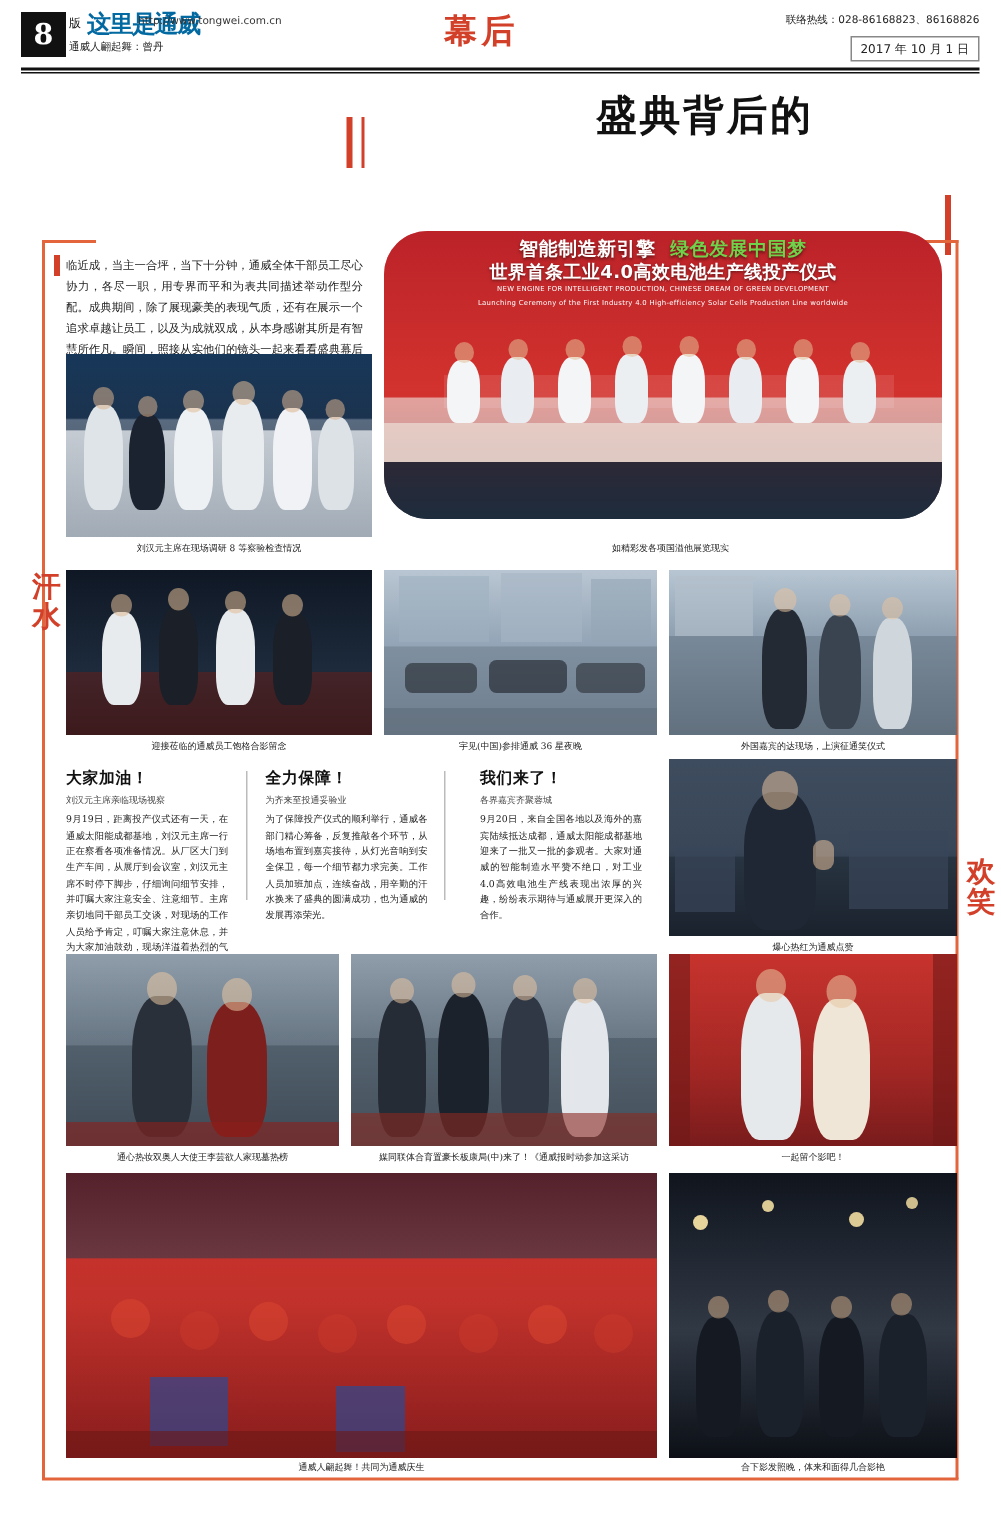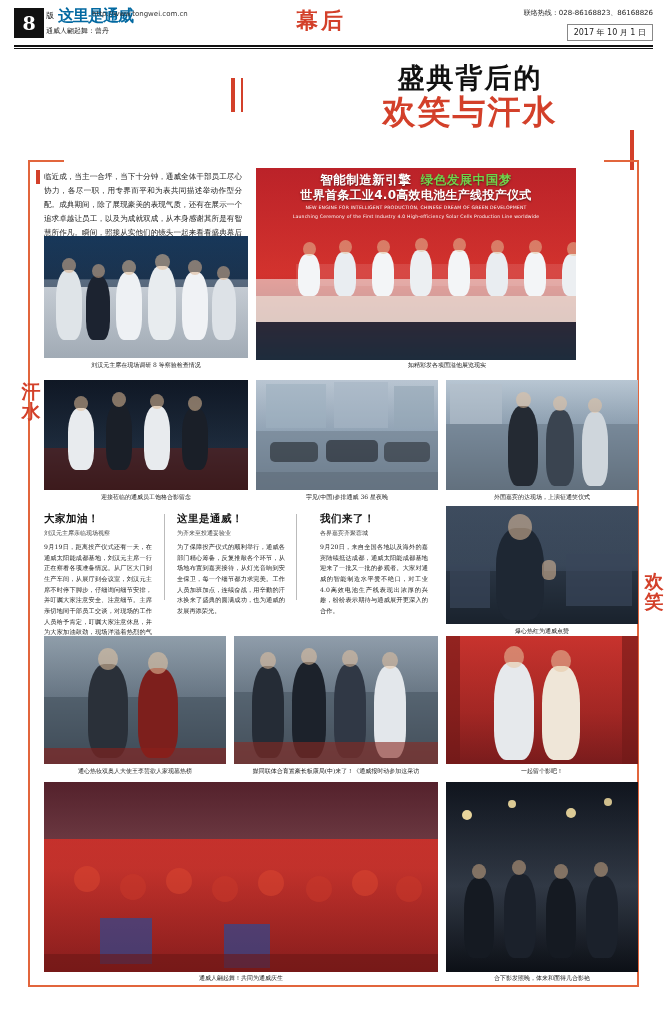--- a/index.html
+++ b/index.html
@@ -151,21 +151,20 @@
     <div class="mh-muhou">幕后</div>
     <div class="mh-rule"></div>
     <div class="mh-rule2"></div>
   </div>
 
   <div class="title-zone">
     <div class="tick tick-v1"></div>
     <div class="tick tick-v2"></div>
     <div class="title-main">
       <div class="title-l1">盛典背后的</div>
-      <div class="title-l2">欢笑与汗水</div>
     </div>
     <div class="tick tick-r1"></div>
   </div>
 
   <div class="frame-l"></div>
   <div class="frame-r"></div>
   <div class="frame-b"></div>
   <div class="frame-t1"></div>
   <div class="frame-t2"></div>
 
@@ -188,21 +187,21 @@
       <div class="blob" style="left:18px;top:22px;width:14px;height:15px;background:#d8b08c;"></div>
       <div class="blob" style="left:48px;top:28px;width:13px;height:14px;background:#d8b08c;"></div>
       <div class="blob" style="left:78px;top:24px;width:14px;height:15px;background:#e0bb96;"></div>
       <div class="blob" style="left:111px;top:18px;width:15px;height:16px;background:#e2bd98;"></div>
       <div class="blob" style="left:144px;top:24px;width:14px;height:15px;background:#dcb490;"></div>
       <div class="blob" style="left:173px;top:30px;width:13px;height:14px;background:#d8b08c;"></div>
     </div>
   </div>
   <div class="cap" style="left:44px;top:361px;width:204px;">刘汉元主席在现场调研 8 等察验检查情况</div>
 
-  <div class="photo sc-b" style="left:256px;top:168px;width:320px;height:192px;">
+  <div class="photo sc-b" style="left:256px;top:154px;width:372px;height:192px;border-radius:29px;">
     <div class="ph-overlay">
       <div class="band" style="left:0;top:0;width:100%;height:58%;background:linear-gradient(180deg,#b71f26,#d2342d);"></div>
       <div class="band" style="left:0;top:58%;width:100%;height:22%;background:#f2ede6;"></div>
       <div class="band" style="left:0;top:80%;width:100%;height:20%;background:#1b2a3a;"></div>
       <div class="banner-txt">
         <div class="bt1"><span>智能制造新引擎</span> &nbsp;<span class="grn">绿色发展中国梦</span></div>
         <div class="bt2">世界首条工业4.0高效电池生产线投产仪式</div>
         <div class="bt3">NEW ENGINE FOR INTELLIGENT PRODUCTION,  CHINESE DREAM OF GREEN DEVELOPMENT</div>
         <div class="bt3">Launching Ceremony of the First Industry 4.0 High-efficiency Solar Cells Production Line worldwide</div>
       </div>
@@ -276,21 +275,21 @@
   <div class="cap" style="left:446px;top:493px;width:192px;">外国嘉宾的达现场，上演征通笑仪式</div>
 
   <div class="arts">
     <div class="art" style="left:0;">
       <h3>大家加油！</h3>
       <div class="sub">刘汉元主席亲临现场视察</div>
       <p>9月19日，距离投产仪式还有一天，在通威太阳能成都基地，刘汉元主席一行正在察看各项准备情况。从厂区大门到生产车间，从展厅到会议室，刘汉元主席不时停下脚步，仔细询问细节安排，并叮嘱大家注意安全、注意细节。主席亲切地同干部员工交谈，对现场的工作人员给予肯定，叮嘱大家注意休息，并为大家加油鼓劲，现场洋溢着热烈的气氛。</p>
     </div>
     <div class="art-div" style="left:120px;"></div>
     <div class="art" style="left:133px;">
-      <h3>这里是通威！</h3>
+      <h3>全力保障！</h3>
       <div class="sub">为齐来至投通妥验业</div>
       <p>为了保障投产仪式的顺利举行，通威各部门精心筹备，反复推敲各个环节，从场地布置到嘉宾接待，从灯光音响到安全保卫，每一个细节都力求完美。工作人员加班加点，连续奋战，用辛勤的汗水换来了盛典的圆满成功，也为通威的发展再添荣光。</p>
     </div>
     <div class="art-div" style="left:252px;"></div>
     <div class="art" style="left:264px;margin-left:12px;">
       <h3>我们来了！</h3>
       <div class="sub">各界嘉宾齐聚蓉城</div>
       <p>9月20日，来自全国各地以及海外的嘉宾陆续抵达成都，通威太阳能成都基地迎来了一批又一批的参观者。大家对通威的智能制造水平赞不绝口，对工业4.0高效电池生产线表现出浓厚的兴趣，纷纷表示期待与通威展开更深入的合作。</p>
     </div>
   </div>

